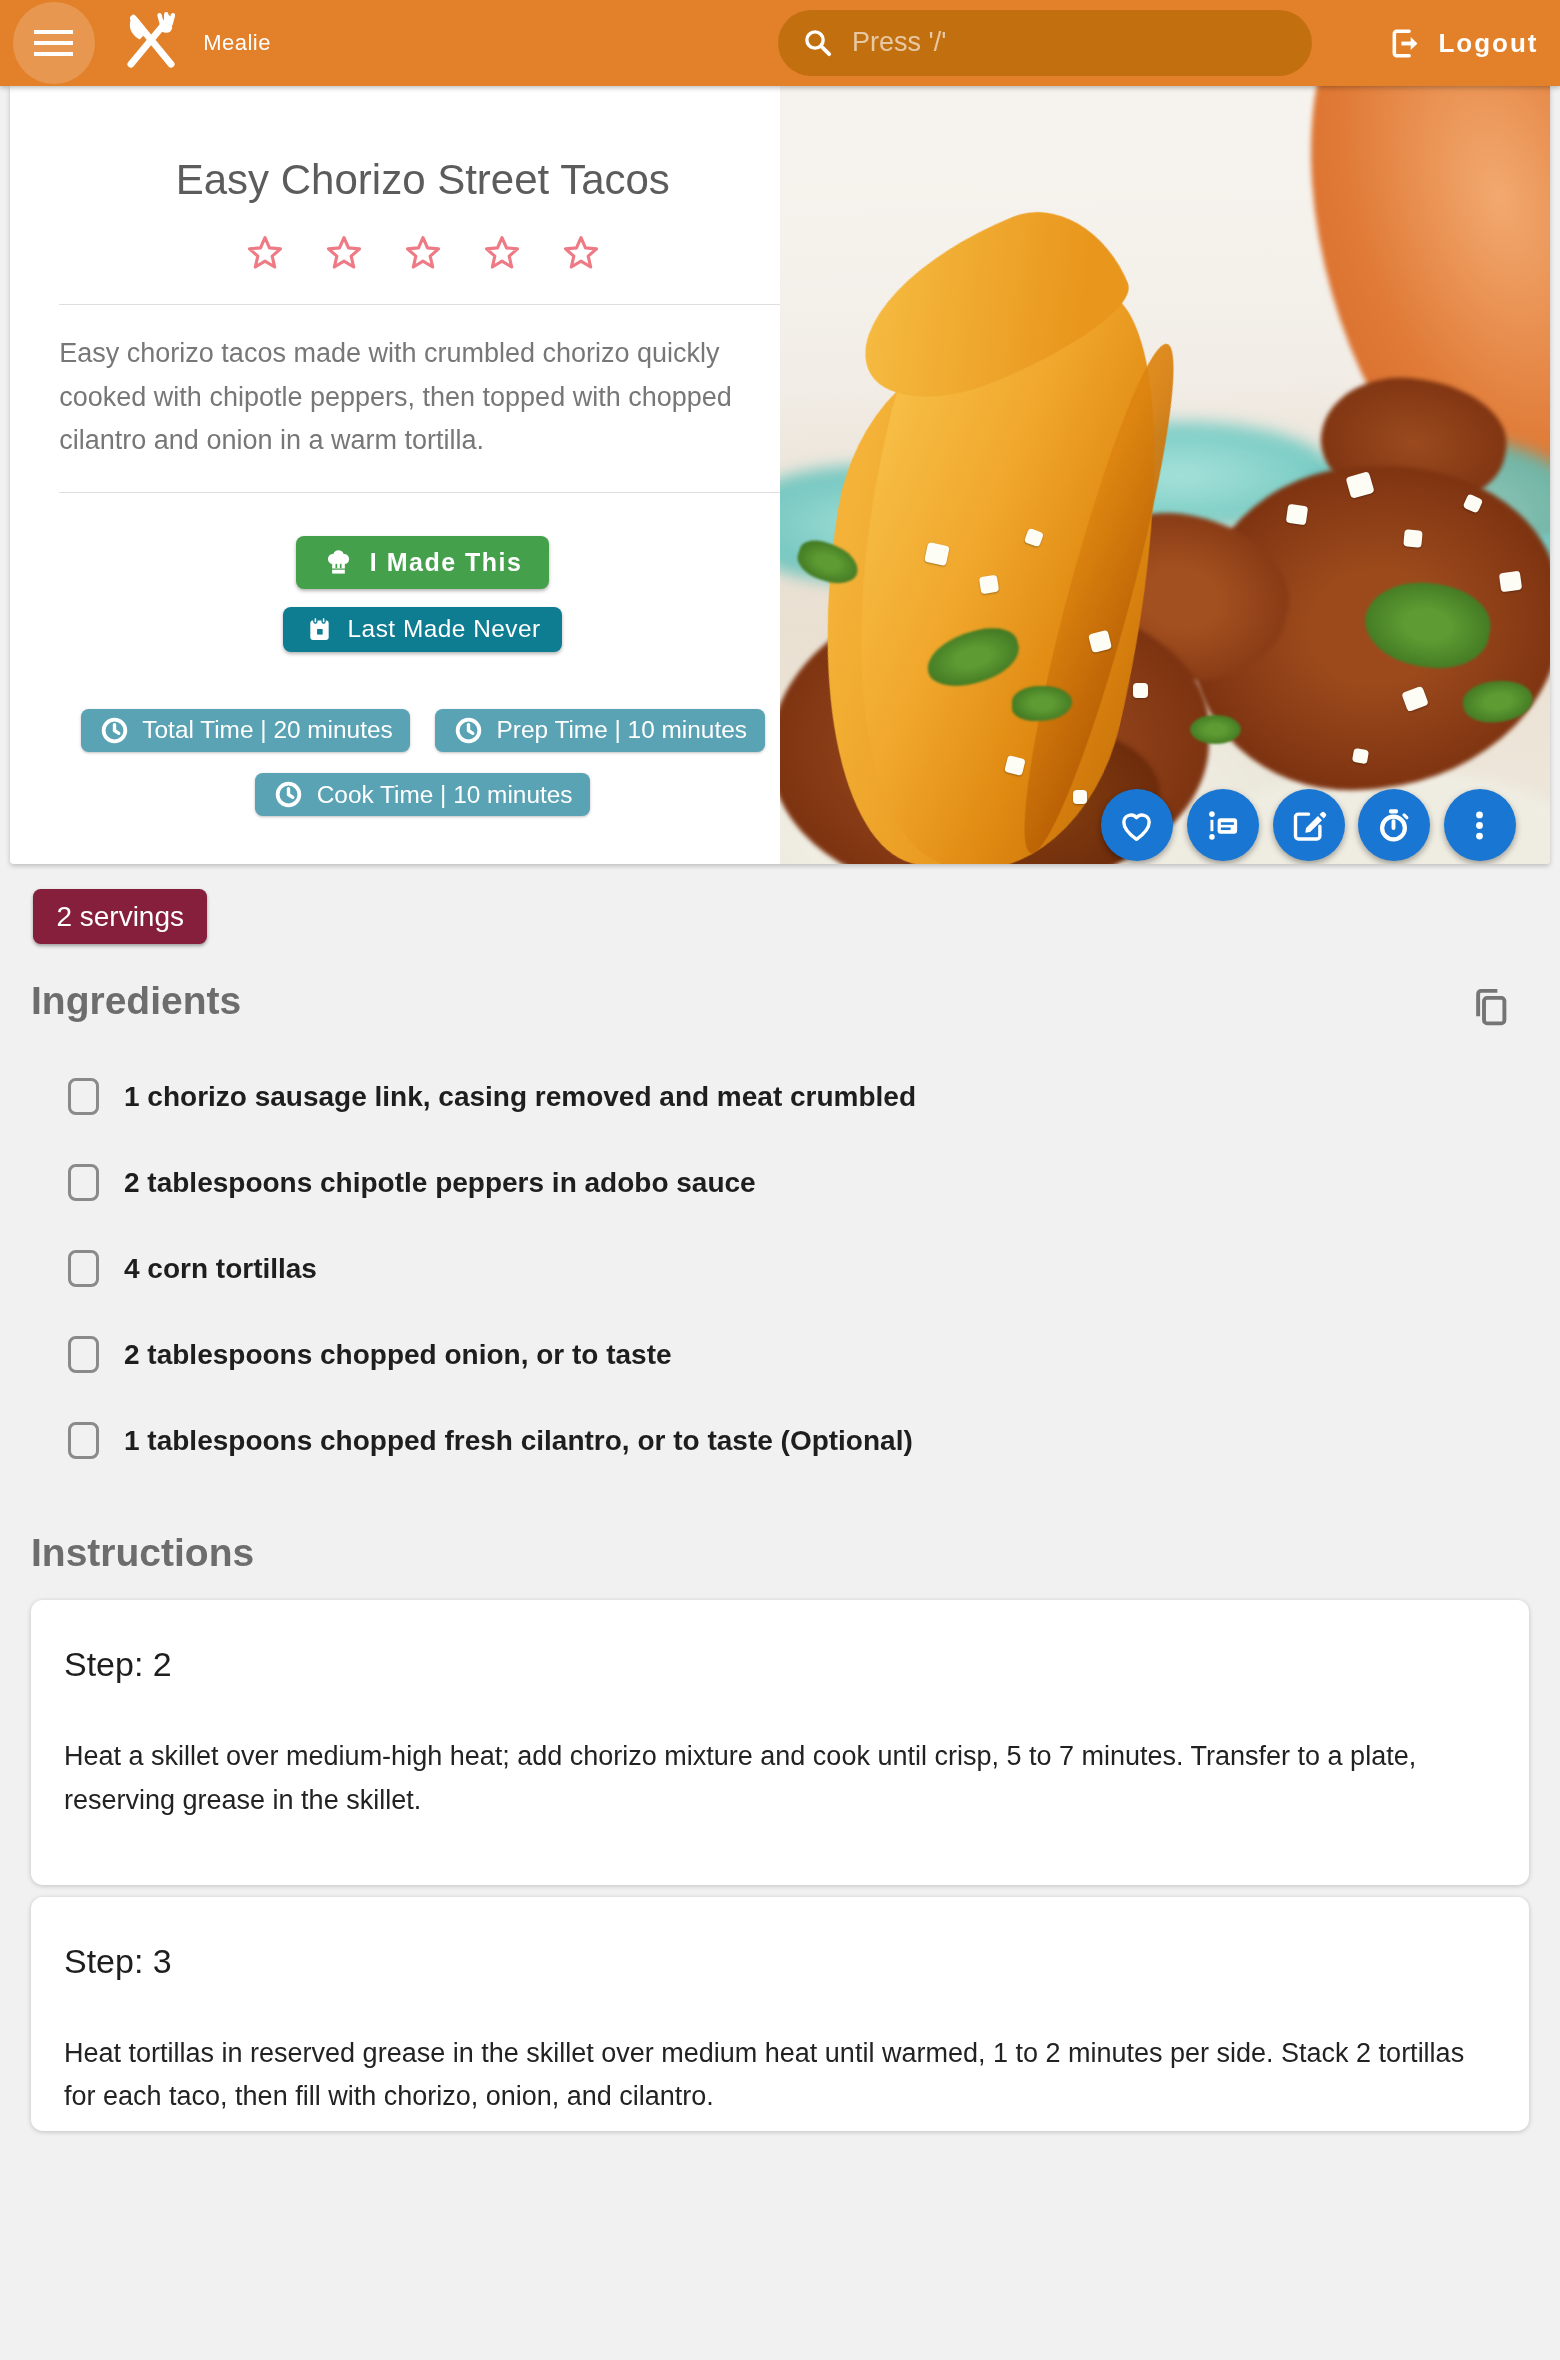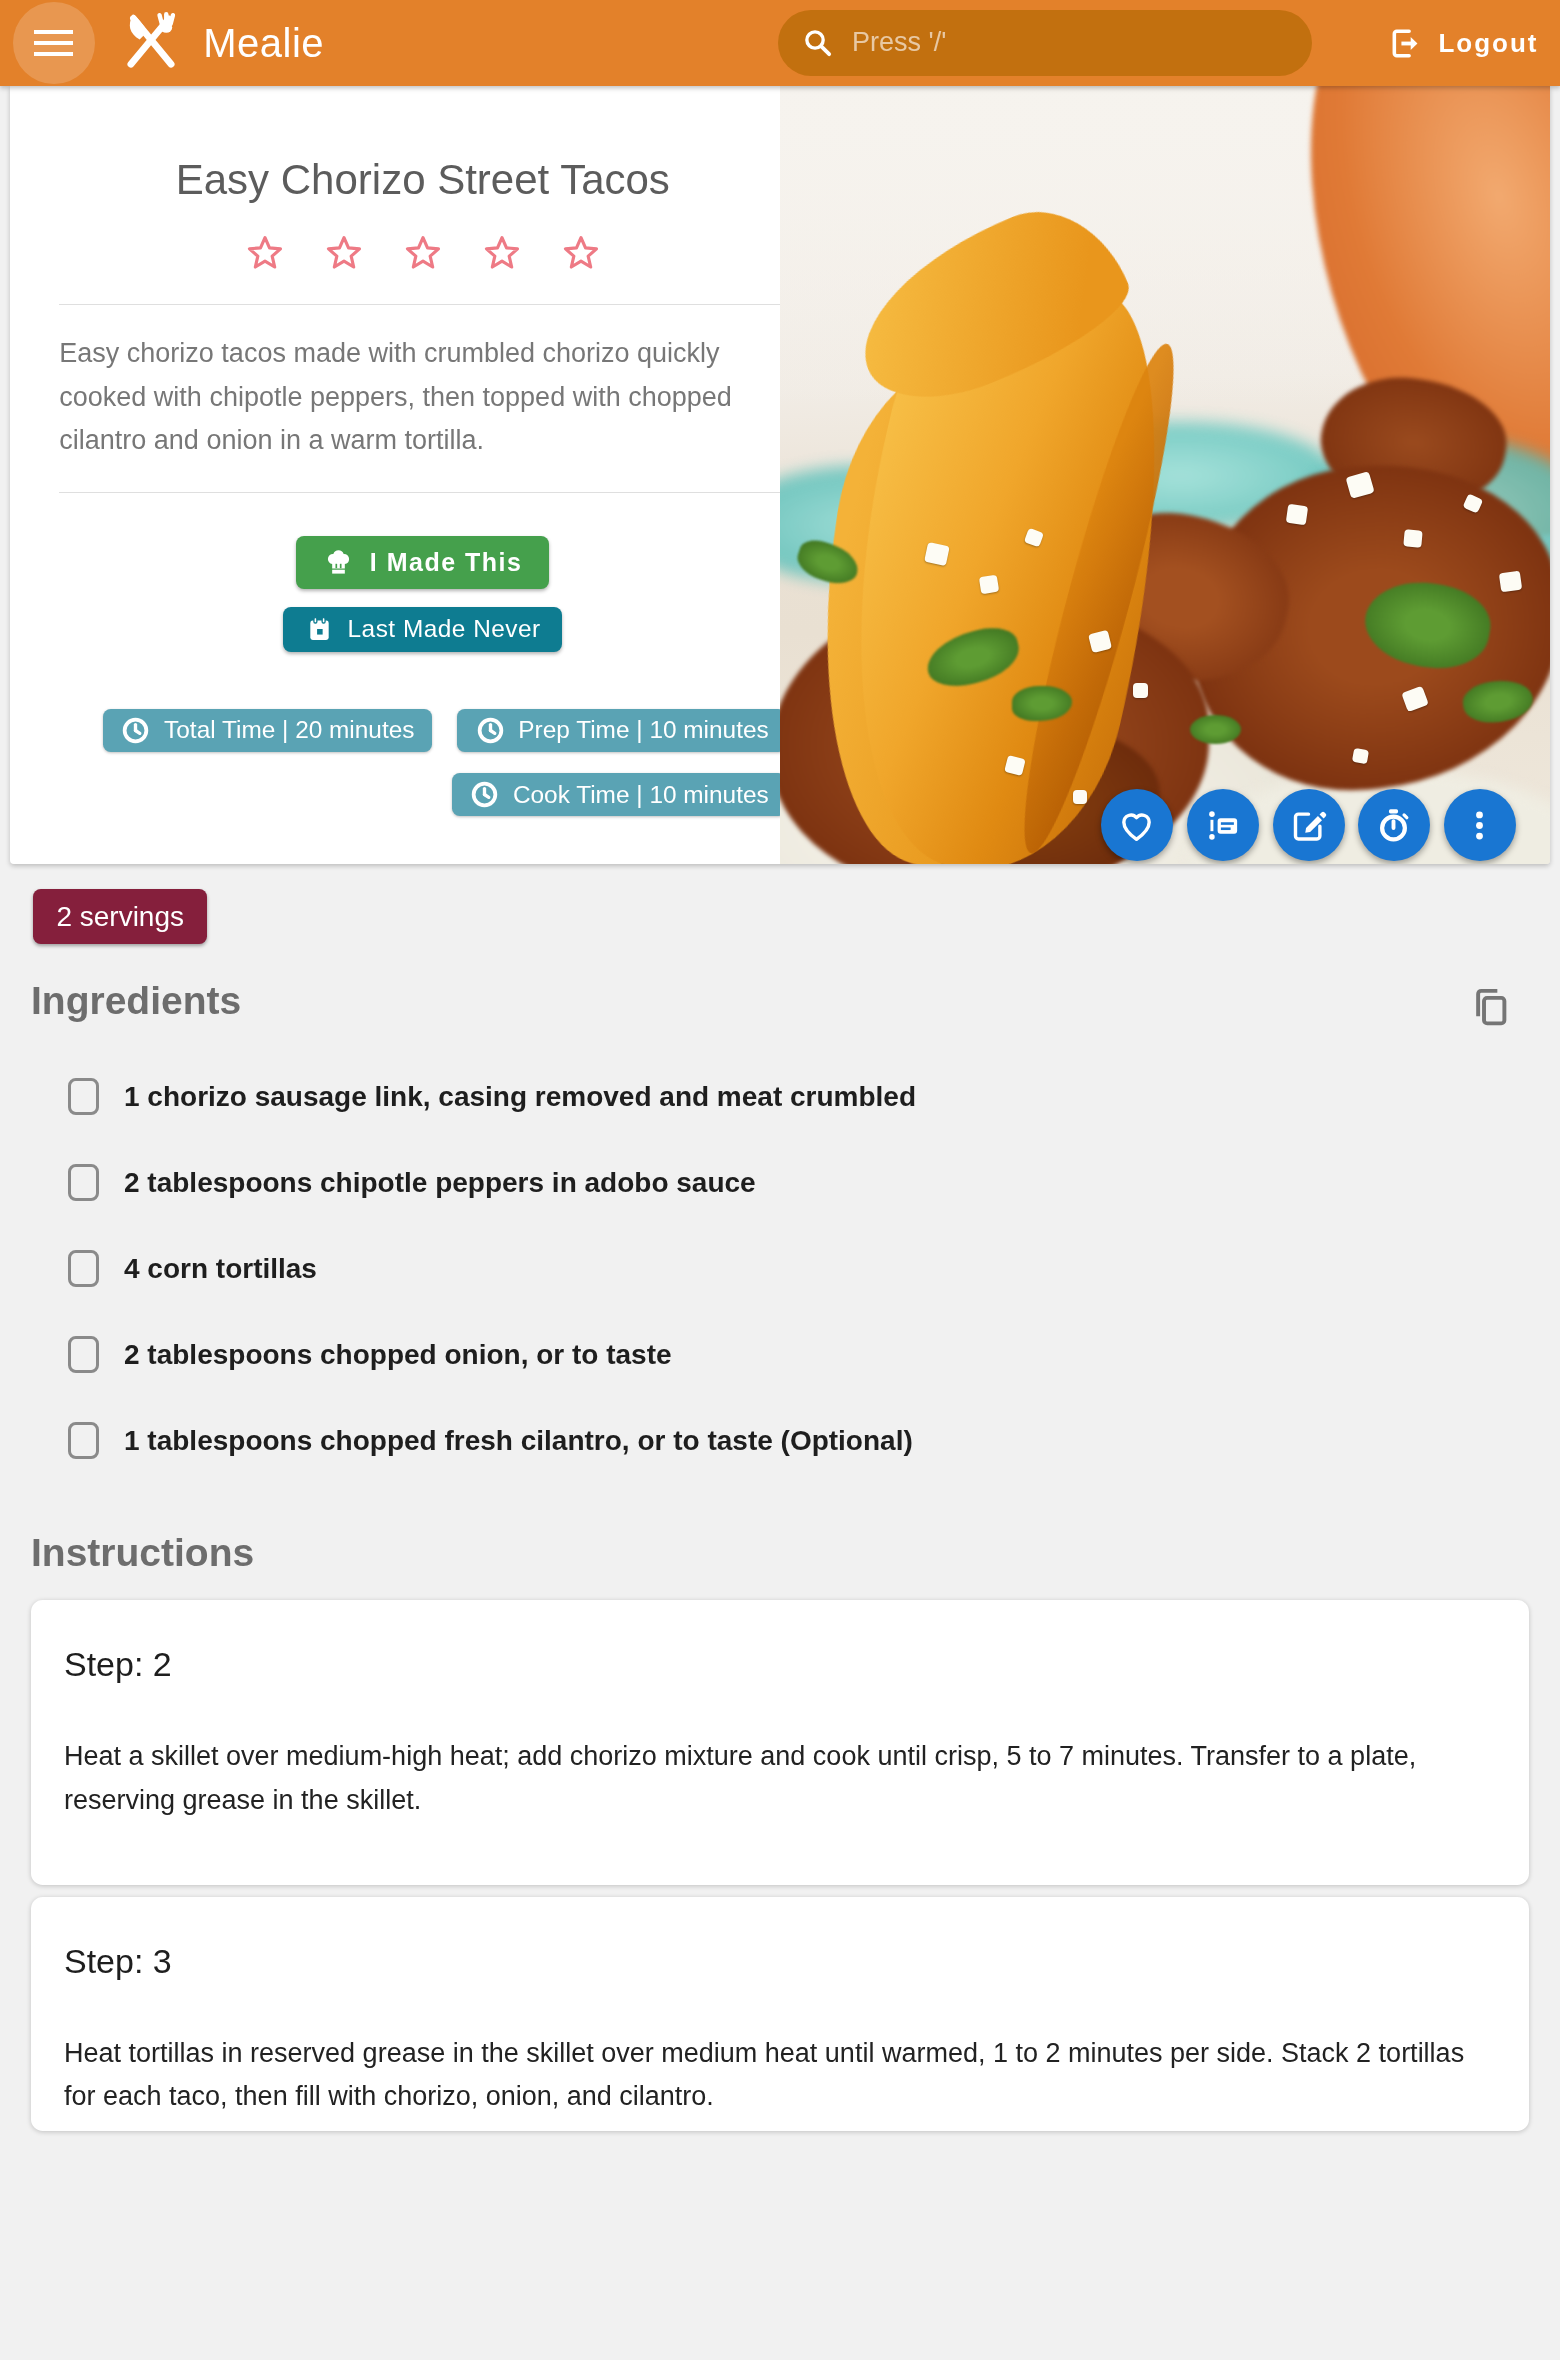--- a/index.html
+++ b/index.html
@@ -15,42 +15,42 @@
   *{margin:0;padding:0;box-sizing:border-box;}
   html,body{width:1560px;height:2360px;overflow:hidden;}
   body{background:#F1F1F1;font-family:"Liberation Sans",sans-serif;}
 
   
   .appbar{height:86px;background:var(--header-orange);display:flex;align-items:center;position:relative;z-index:20;box-shadow:0 2px 4.9px rgba(0,0,0,.25);}
   .menu-ripple{width:82px;height:82px;border-radius:50%;background:rgba(255,255,255,.18);display:flex;align-items:center;justify-content:center;margin-left:12.7px;cursor:pointer;flex:0 0 auto;}
   .menu-bars{display:flex;flex-direction:column;gap:6.8px;}
   .menu-bars i{display:block;width:39px;height:4.4px;background:#fff;}
   .logo{margin-left:25px;flex:0 0 auto;}
-  .app-title{color:#fff;font-size:40px;margin-left:21.5px;font-weight:400;letter-spacing:0.5px;}
+  .app-title{color:#fff;font-size:22px;margin-left:21.5px;font-weight:400;letter-spacing:0.5px;}
   .search{position:absolute;left:778px;top:9.8px;width:534px;height:66px;border-radius:33px;background:var(--search-pill);display:flex;align-items:center;padding:0 21.5px;}
   .search svg{flex:0 0 auto;}
   .search input{background:transparent;border:none;outline:none;color:#ffffff;font-size:27px;margin-left:17.6px;width:100%;font-family:"Liberation Sans",sans-serif;}
   .search input::placeholder{color:rgba(255,255,255,.62);}
   .logout{position:absolute;right:21.5px;top:0;height:86px;display:flex;align-items:center;gap:15.6px;color:#fff;cursor:pointer;}
   .logout span{font-size:26px;font-weight:700;letter-spacing:2px;}
 
   
   .recipe-card{margin:0 9.8px;height:778px;background:#fff;position:relative;border-radius:0 0 3.9px 3.9px;box-shadow:0 2px 4.9px rgba(0,0,0,.22);}
   .recipe-left{width:770px;height:100%;padding:0 21.5px;margin-left:28px;}
   .recipe-title{padding-top:70px;text-align:center;font-size:42px;font-weight:400;color:#5C5C5C;}
   .stars{display:flex;justify-content:center;gap:39px;margin-top:29px;}
   .stars svg{width:40px;height:40px;cursor:pointer;}
   .hr{border:none;border-top:1.5px solid #DFDFDF;margin-top:31px;}
   .recipe-desc{margin-top:27px;font-size:27px;line-height:1.62;color:#777;}
   .hr2{border:none;border-top:1.5px solid #DFDFDF;margin-top:29px;}
   .btn-col{display:flex;flex-direction:column;align-items:center;margin-top:43px;gap:17.6px;}
   .btn{display:flex;align-items:center;justify-content:center;border:none;border-radius:8px;color:#fff;cursor:pointer;box-shadow:0 2px 3.9px rgba(0,0,0,.3);font-family:"Liberation Sans",sans-serif;}
   .btn-made{background:var(--made-green);height:53px;padding:0 27px;gap:15.6px;font-size:25px;font-weight:700;letter-spacing:1.5px;}
   .btn-lastmade{background:var(--last-made-teal);height:45px;padding:0 21.5px;gap:13.7px;font-size:24.4px;font-weight:400;letter-spacing:0.5px;}
-  .chips{margin-top:57px;display:flex;flex-direction:column;align-items:flex-end;gap:21.5px;}
+  .chips{margin-top:57px;display:flex;flex-direction:column;align-items:center;gap:21.5px;}
   .chip-row{display:flex;gap:25px;}
   .chip{display:flex;align-items:center;gap:12.7px;background:var(--chip-teal);border-radius:7.8px;height:43px;padding:0 17.6px;color:#fff;font-size:24.4px;box-shadow:0 1px 2.9px rgba(0,0,0,.25);}
 
   
   .photo{position:absolute;left:770px;top:0;right:0;bottom:0;overflow:hidden;border-radius:0 0 3.9px 0;}
   .photo *{position:absolute;}
   .ph-base{inset:0;background:linear-gradient(178deg,#F5F1EC 0%,#F1ECE5 38%,#EAE1D4 55%,#E9E0D2 68%,#EFE8DC 100%);}
   .ph-haze{left:0;top:0;right:0;height:322px;background:linear-gradient(180deg,rgba(246,243,238,.95) 15%,rgba(246,243,238,0) 100%);}
   .ph-orange{right:-78px;top:-127px;width:302px;height:585px;border-radius:50%;transform:rotate(-16deg);background:radial-gradient(ellipse at 62% 42%,#F2A96F 0%,#E07A36 55%,#D4682A 100%);filter:blur(2.9px);}
   .ph-teal{border-radius:50%;filter:blur(7.8px);opacity:.85;}

